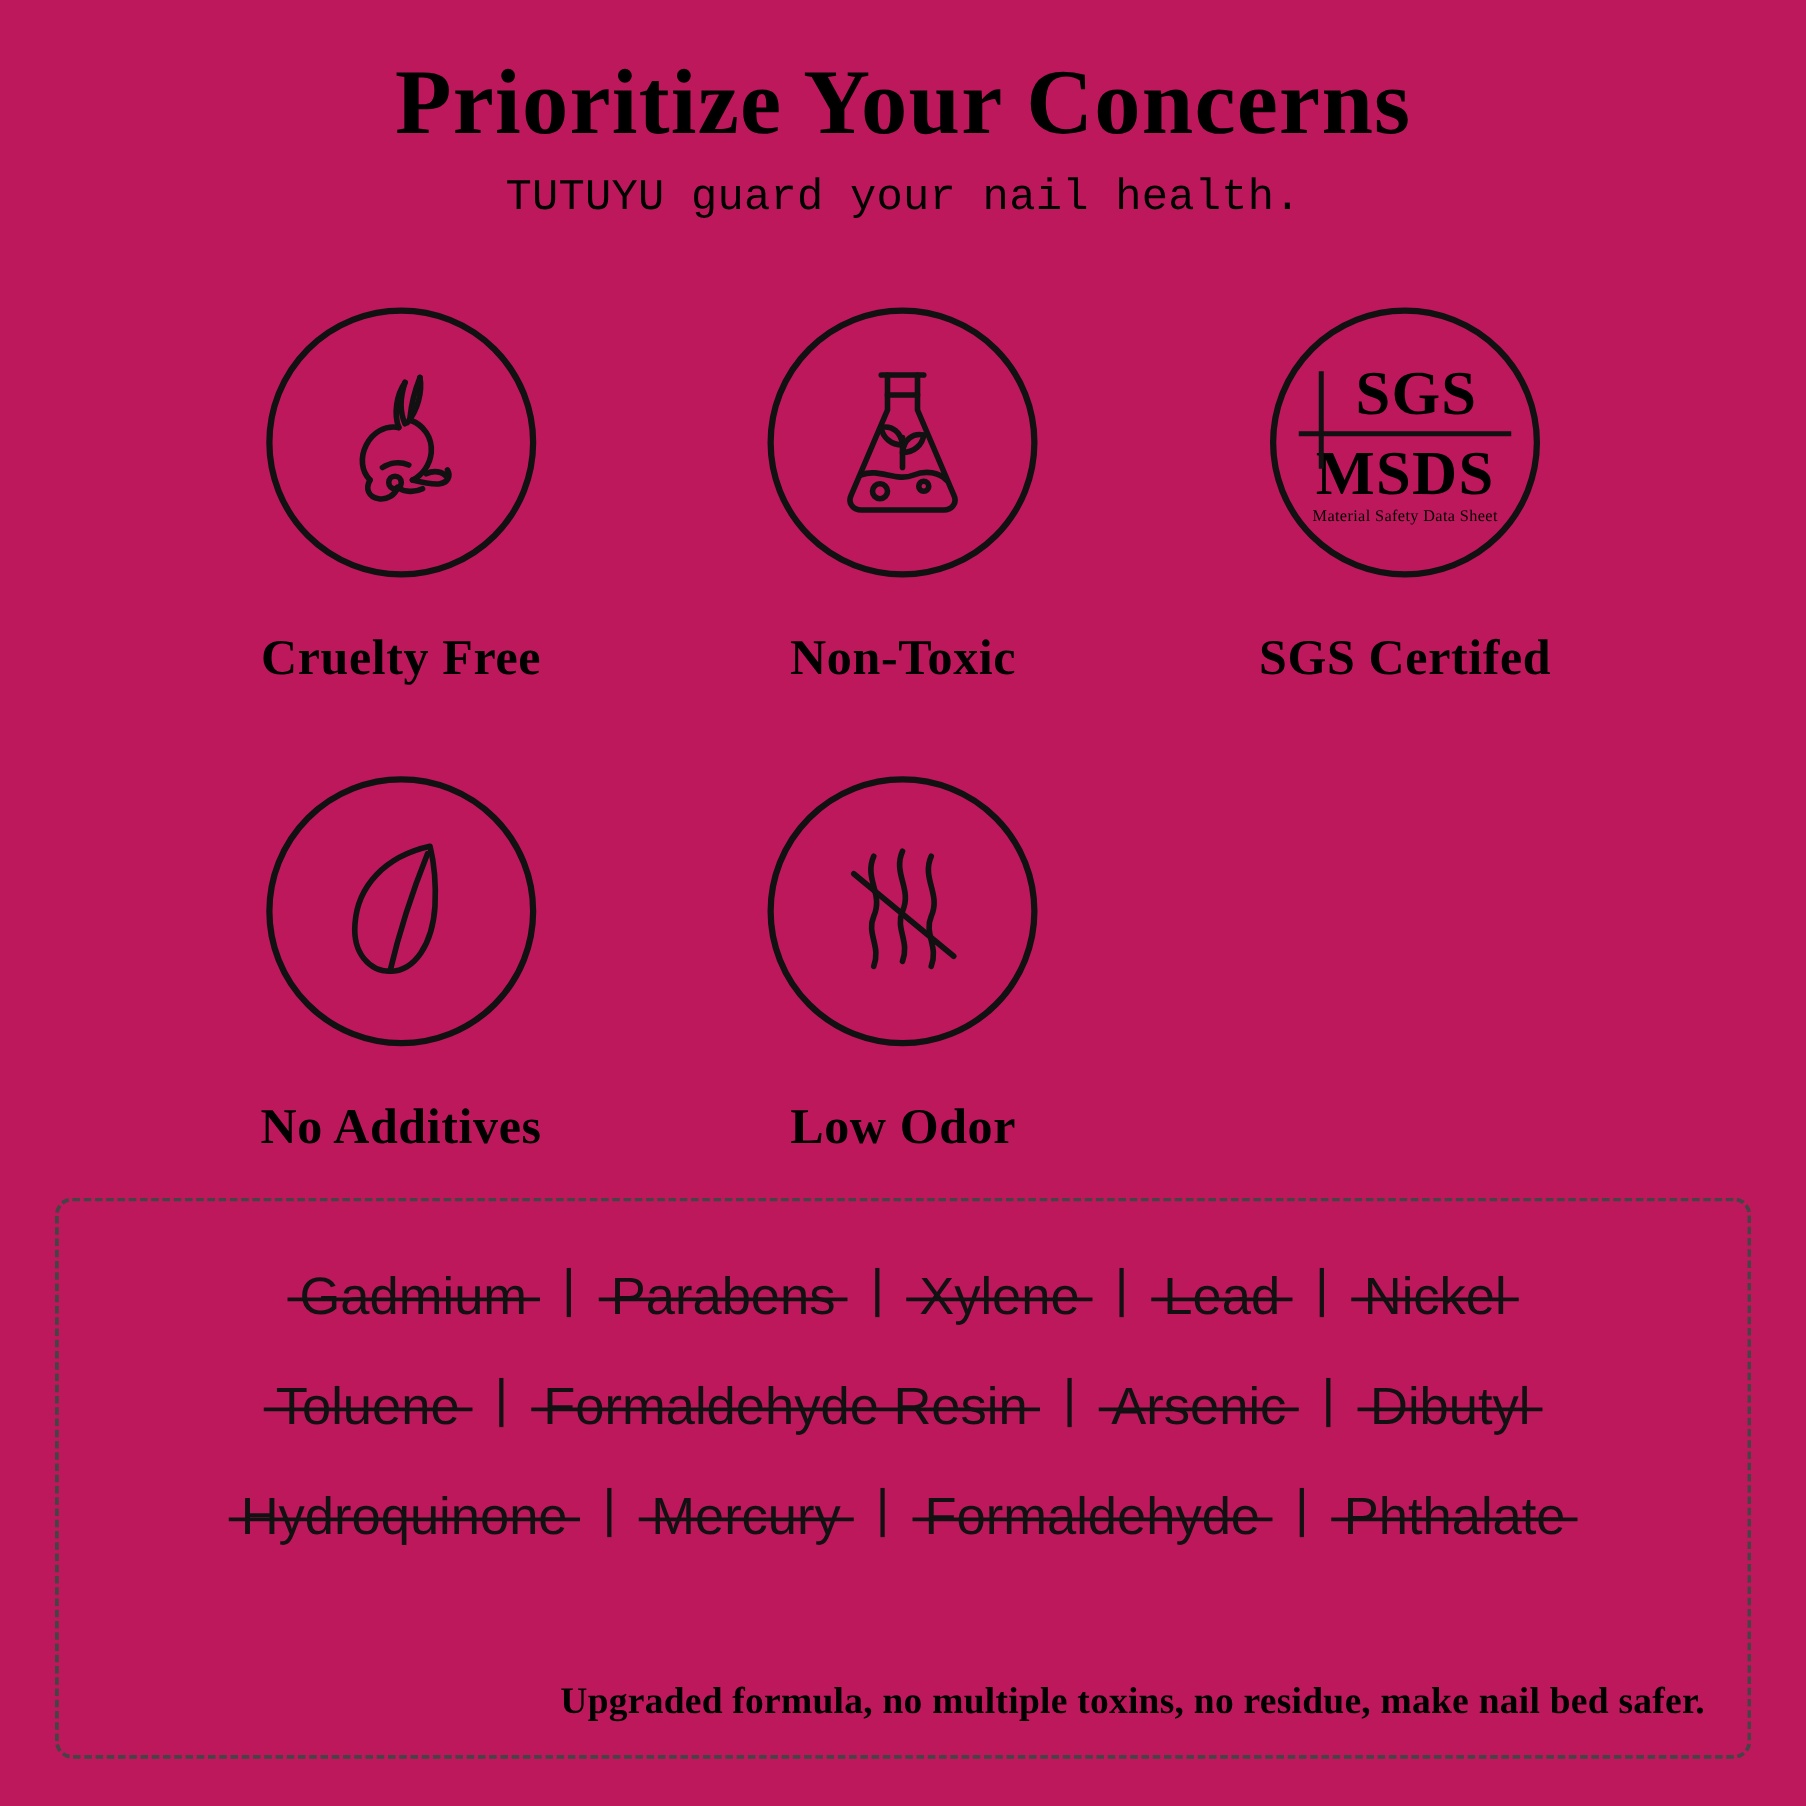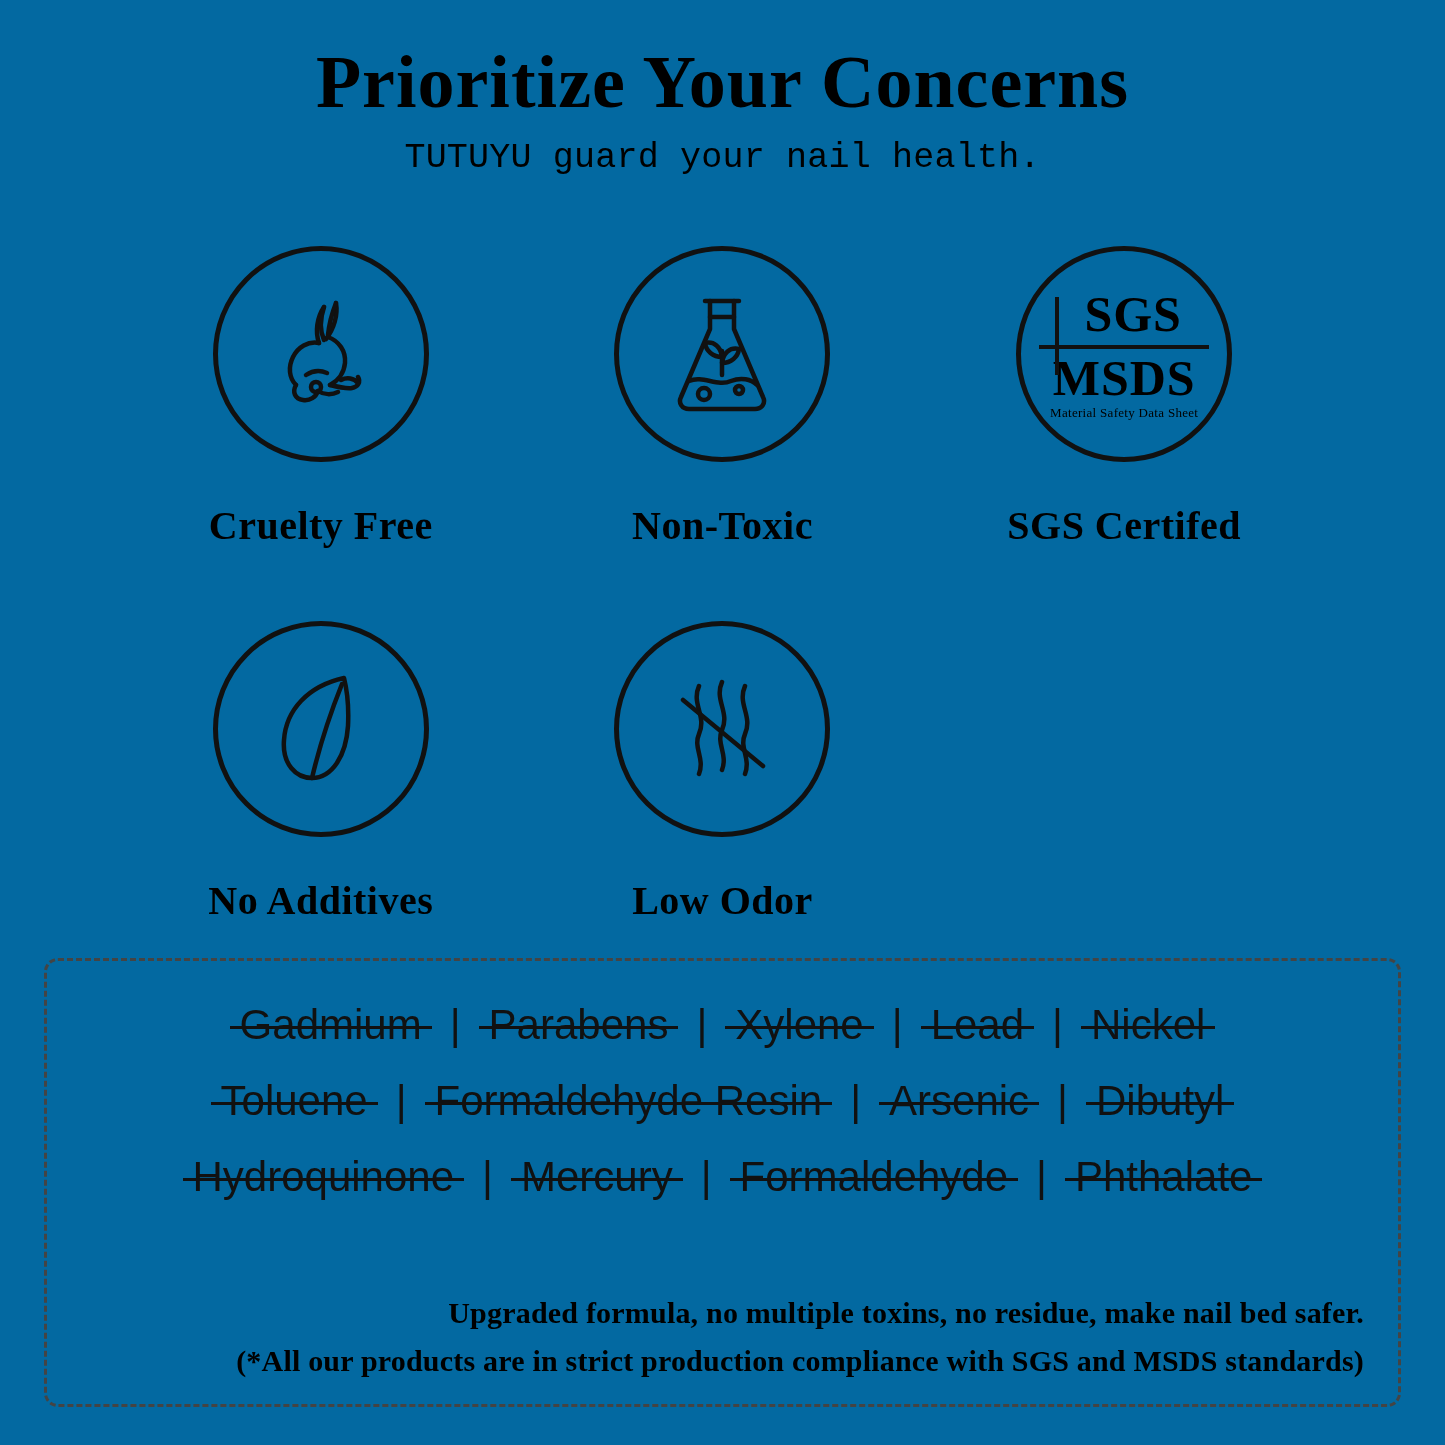--- a/index.html
+++ b/index.html
@@ -4,21 +4,21 @@
 <style>
   html, body {
     margin: 0;
     padding: 0;
     background: #ffffff;
   }
   .page {
     position: relative;
     width: 1445px;
     height: 1445px;
-    background: #0369a1;
+    background: #be185d;
     font-family: "Liberation Serif", serif;
     color: #000000;
     overflow: hidden;
   }
 
   
   .header {
     text-align: center;
     padding-top: 44px;
   }
@@ -171,20 +171,21 @@
     gap: 10px;
     font-family: "Liberation Sans", sans-serif;
     font-size: 42px;
     color: #111;
     margin-bottom: 28px;
     white-space: nowrap;
   }
   .ing {
     position: relative;
     padding: 0 10px;
+    margin-top: 12px;
   }
   .ing::after {
     content: "";
     position: absolute;
     left: 0;
     right: 0;
     top: 52%;
     height: 3px;
     background: #111;
   }
@@ -331,17 +332,16 @@
         <span class="sep">|</span>
         <span class="ing">Formaldehyde</span>
         <span class="sep">|</span>
         <span class="ing">Phthalate</span>
       </div>
 
     </div>
 
     <div class="notes">
       <div class="note">Upgraded formula, no multiple toxins, no residue, make nail bed safer.</div>
-      <div class="note">(*All our products are in strict production compliance with SGS and MSDS standards)</div>
     </div>
   </div>
 
 </div>
 
 </body></html>

